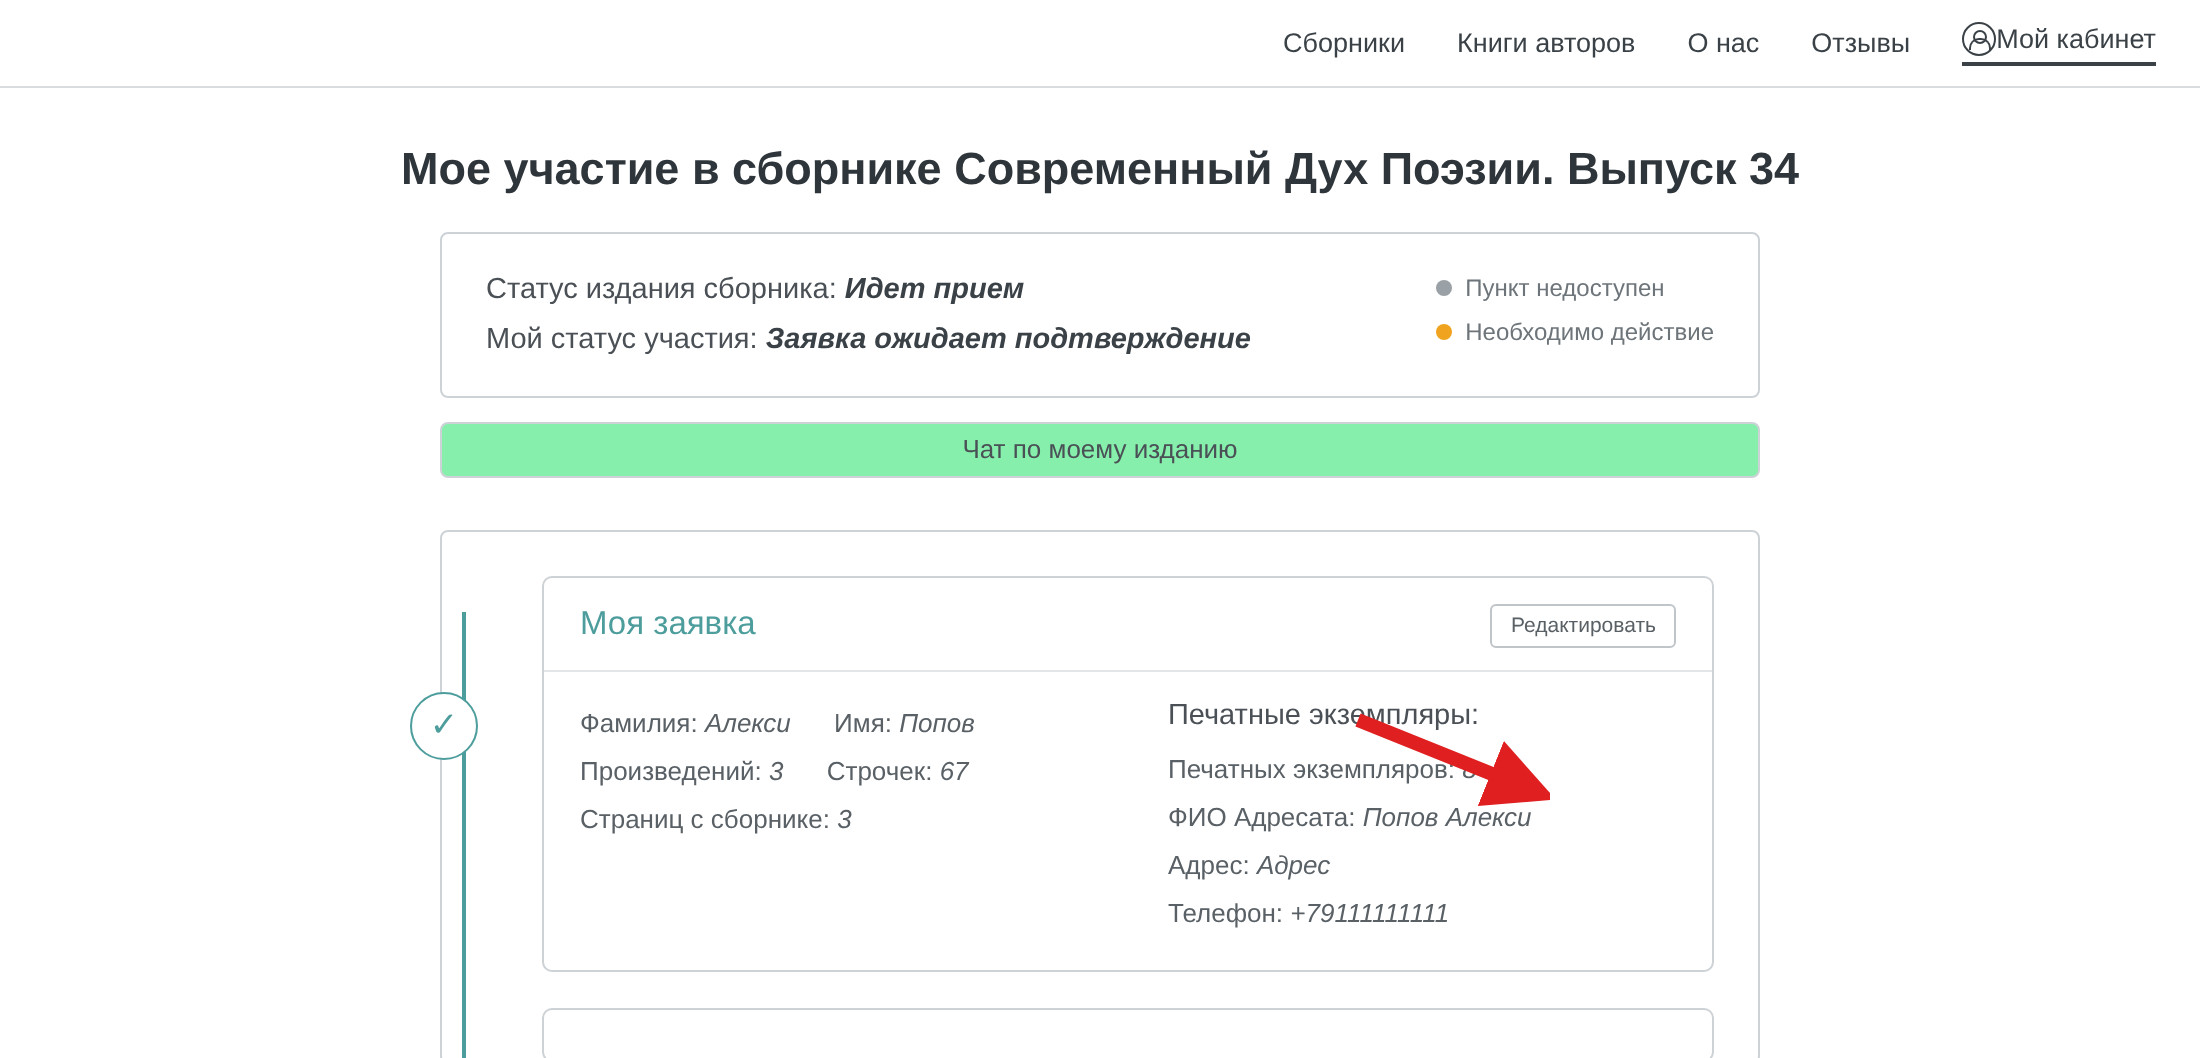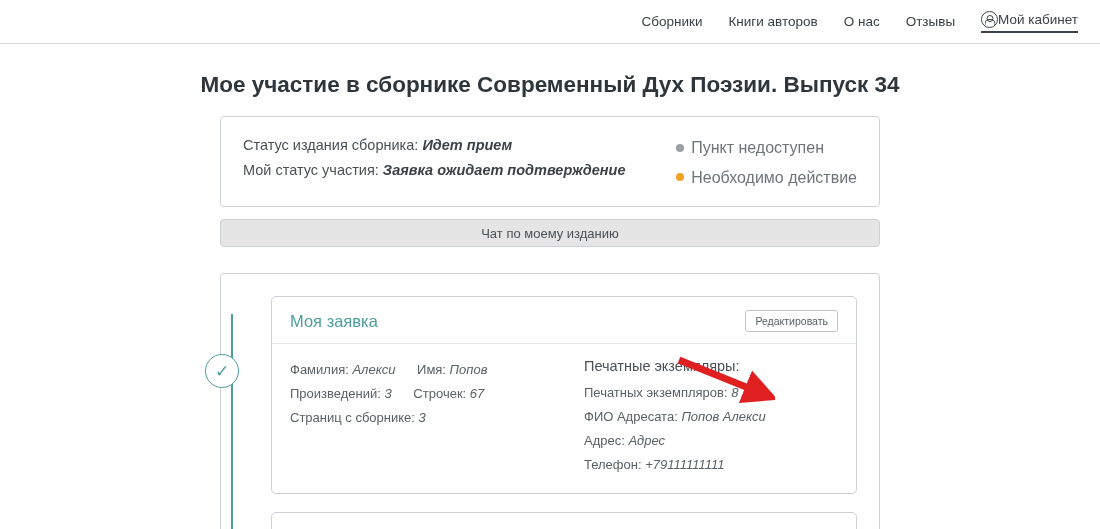--- a/index.html
+++ b/index.html
@@ -105,35 +105,35 @@
   .status-card {
     border: 1px solid #cdd2d6;
     border-radius: 4px;
     padding: 16px 22px 14px 22px;
     display: flex;
     justify-content: space-between;
     min-height: 80px;
   }
   .status-left { font-size: 14.5px; line-height: 1.75; color: #4a5055; }
   .status-left b { font-style: italic; font-weight: bold; color: #3b4247; }
-  .legend { font-size: 16px; color: #6e757a; line-height: 1.85; }
+  .legend { font-size: 12px; color: #6e757a; line-height: 1.85; }
   .legend-row { display: flex; align-items: center; gap: 7px; }
   .dot { width: 8px; height: 8px; border-radius: 50%; display: inline-block; }
 
   
   .chat-btn {
     margin-top: 12px;
     border: 1px solid #cdd2d6;
     border-radius: 4px;
     height: 28px;
     display: flex; align-items: center; justify-content: center;
     font-size: 13px;
     color: #4a5055;
     cursor: pointer;
-    background: #e5e5e5;
+    background: #86efac;
   }
 
   
   .steps-box {
     margin-top: 26px;
     border: 1px solid #cdd2d6;
     border-radius: 4px;
     padding: 22px 22px 0 22px;
     min-height: 260px;
     position: relative;

